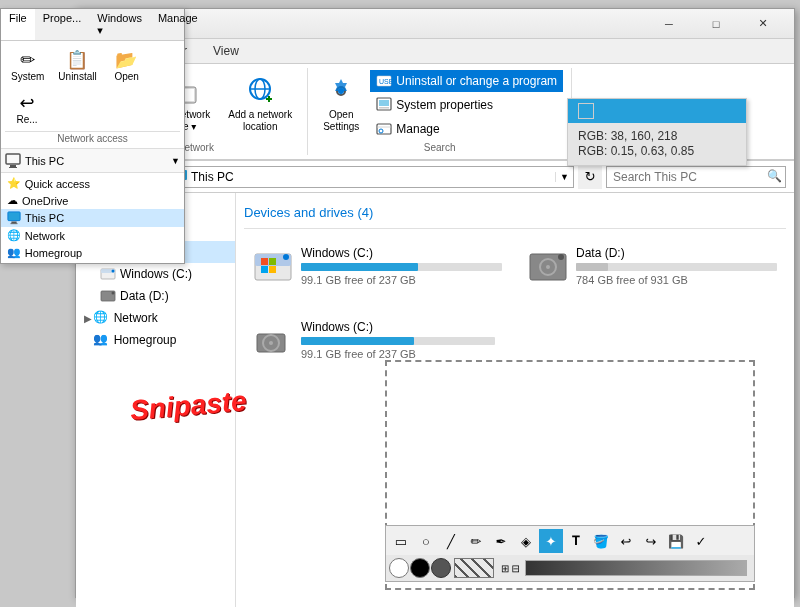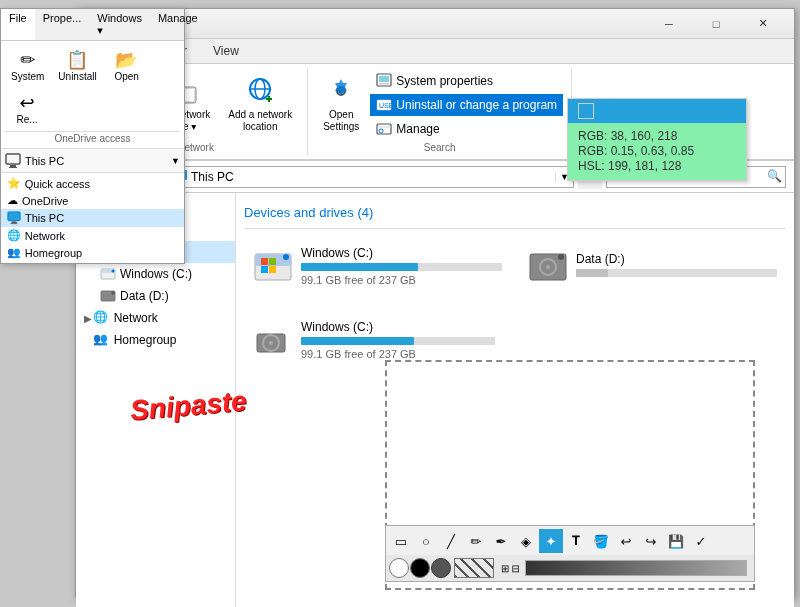--- a/index.html
+++ b/index.html
@@ -52,21 +52,21 @@
     .drives-grid { display: grid; grid-template-columns: 1fr 1fr; gap: 8px; margin-bottom: 16px; }
     .drive-item { display: flex; align-items: center; padding: 8px; border: 1px solid transparent; cursor: pointer; }
     .drive-icon { width: 40px; height: 40px; margin-right: 8px; flex-shrink: 0; }
     .drive-info { flex: 1; }
     .drive-name { font-size: 12px; font-weight: normal; }
     .drive-bar-bg { height: 8px; background: #ddd; margin: 3px 0; border-radius: 1px; }
     .drive-bar-fill { height: 100%; background: #26A0DA; border-radius: 1px; }
     .drive-space { font-size: 11px; color: #666; }
 
     
-    .color-tooltip { position: absolute; left: 567px; top: 98px; background: #86efac; border: 1px solid #ccc; padding: 6px 10px; font-size: 12px; z-index: 100; min-width: 180px; box-shadow: 2px 2px 4px rgba(0,0,0,0.2); }
+    .color-tooltip { position: absolute; left: 567px; top: 98px; background: #e5e5e5; border: 1px solid #ccc; padding: 6px 10px; font-size: 12px; z-index: 100; min-width: 180px; box-shadow: 2px 2px 4px rgba(0,0,0,0.2); }
     .color-tooltip-header { background: #26A0DA; color: white; margin: -6px -10px 6px -10px; padding: 4px 10px; font-size: 12px; display: flex; align-items: center; gap: 6px; }
     .color-swatch { width: 16px; height: 16px; background: #26A0DA; border: 1px solid #ccc; }
     .color-row { display: flex; gap: 4px; margin: 1px 0; }
     .color-value { color: #333; }
 
     
     .snipaste-overlay { position: absolute; left: 385px; top: 360px; width: 370px; height: 230px; background: rgba(255,255,255,0.9); border: 2px dashed #888; z-index: 50; }
     .snipaste-text { position: absolute; left: 130px; top: 390px; font-family: Arial Black, Arial; font-size: 28px; font-weight: 900; color: #ff2222; font-style: italic; z-index: 60; text-shadow: 1px 1px 0 #880000; transform: rotate(-5deg); }
 
     
@@ -113,21 +113,21 @@
       </div>
       <div class="lp-btn">
         <div style="font-size:18px;">📂</div>
         <span>Open</span>
       </div>
       <div class="lp-btn">
         <div style="font-size:18px;">↩</div>
         <span>Re...</span>
       </div>
     </div>
-    <div class="lp-group-label">OneDrive access</div>
+    <div class="lp-group-label">Network access</div>
   </div>
   <div class="lp-address">
     <svg width="16" height="16" viewBox="0 0 16 16">
         <rect x="1" y="1" width="14" height="10" rx="1" fill="none" stroke="#555" stroke-width="1.5"></rect>
         <rect x="5" y="12" width="6" height="2" fill="#555"></rect>
         <rect x="4" y="14" width="8" height="1" fill="#555"></rect>
       </svg>
     <span class="lp-addr-text" style="margin-left:4px;">This PC</span>
     <span style="font-size:9px;">▼</span>
   </div>
@@ -236,34 +236,34 @@
               <svg width="32" height="32" viewBox="0 0 32 32">
                   <circle cx="16" cy="16" r="4" fill="none" stroke="#555" stroke-width="2"></circle>
                   <path d="M16 4 L18 8 L22 8 L20 12 L22 16 L18 16 L16 20 L14 16 L10 16 L12 12 L10 8 L14 8 Z" fill="#0078d7" opacity="0.8"></path>
                   <circle cx="16" cy="16" r="3" fill="#0078d7"></circle>
                 </svg>
             </div>
             <span class="label">Open<br>Settings</span>
           </div>
 
           <div style="display:flex;flex-direction:column;gap:2px;">
+            <div style="display:flex;align-items:center;gap:4px;padding:3px 6px;cursor:pointer;background:#0078d7;color:white;">
+              <svg width="16" height="16" viewBox="0 0 16 16">
+                  <rect x="1" y="3" width="14" height="10" rx="1" fill="white" stroke="#ccc" stroke-width="0.5"></rect>
+                  <text x="3" y="11" font-size="7" fill="#0078d7">USB</text>
+                </svg>
+              <span>Uninstall or change a program</span>
+            </div>
             <div style="display:flex;align-items:center;gap:4px;padding:3px 6px;cursor:pointer;">
               <svg width="16" height="16" viewBox="0 0 16 16">
                   <rect x="1" y="1" width="14" height="12" rx="1" fill="none" stroke="#555" stroke-width="1.2"></rect>
                   <rect x="3" y="3" width="10" height="6" fill="#87CEEB"></rect>
                   <rect x="3" y="10" width="10" height="1.5" fill="#ccc"></rect>
                 </svg>
               <span>System properties</span>
-            </div>
-            <div style="display:flex;align-items:center;gap:4px;padding:3px 6px;cursor:pointer;background:#0078d7;color:white;">
-              <svg width="16" height="16" viewBox="0 0 16 16">
-                  <rect x="1" y="3" width="14" height="10" rx="1" fill="white" stroke="#ccc" stroke-width="0.5"></rect>
-                  <text x="3" y="11" font-size="7" fill="#0078d7">USB</text>
-                </svg>
-              <span>Uninstall or change a program</span>
             </div>
             <div style="display:flex;align-items:center;gap:4px;padding:3px 6px;cursor:pointer;">
               <svg width="16" height="16" viewBox="0 0 16 16">
                   <rect x="1" y="3" width="14" height="10" rx="1" fill="none" stroke="#555" stroke-width="1.2"></rect>
                   <line x1="1" y1="6" x2="15" y2="6" stroke="#ccc" stroke-width="0.8"></line>
                   <circle cx="5" cy="10" r="2" fill="none" stroke="#0078d7" stroke-width="1"></circle>
                 </svg>
               <span>Manage</span>
             </div>
           </div>
@@ -378,20 +378,21 @@
               <circle cx="33" cy="11" r="3" fill="#555"></circle>
               <circle cx="20" cy="21" r="8" fill="none" stroke="#aaa" stroke-width="2"></circle>
               <circle cx="20" cy="21" r="2" fill="#aaa"></circle>
             </svg>
           </div>
           <div class="drive-info">
             <div class="drive-name">Data (D:)</div>
             <div class="drive-bar-bg">
               <div class="drive-bar-fill" style="width:16%;background:#c0c0c0;"></div>
             </div>
+            <div class="drive-space">784 GB free of 931 GB</div>
           </div>
         </div>
       </div>
 
       <div class="drive-item" style="max-width:260px;">
         <div class="drive-icon">
           <svg width="40" height="40" viewBox="0 0 40 40">
             <rect x="4" y="14" width="28" height="18" rx="2" fill="#888" stroke="#666" stroke-width="1"></rect>
             <ellipse cx="18" cy="23" rx="8" ry="8" fill="none" stroke="#aaa" stroke-width="2"></ellipse>
             <circle cx="18" cy="23" r="2" fill="#aaa"></circle>
@@ -412,23 +413,20 @@
 
 <div class="color-tooltip">
   <div class="color-tooltip-header">
     <div class="color-swatch"></div>
   </div>
   <div class="color-row">
     <span class="color-value">RGB:   38, 160, 218</span>
   </div>
   <div class="color-row">
     <span class="color-value">RGB: 0.15, 0.63, 0.85</span>
-  </div>
-  <div class="color-row">
-    <span class="color-value">HSL:  199, 181, 128</span>
   </div>
 </div>
 
 <div class="snipaste-overlay">
   
   
 </div>
 
 <div class="snipaste-text">Snipaste</div>
 

